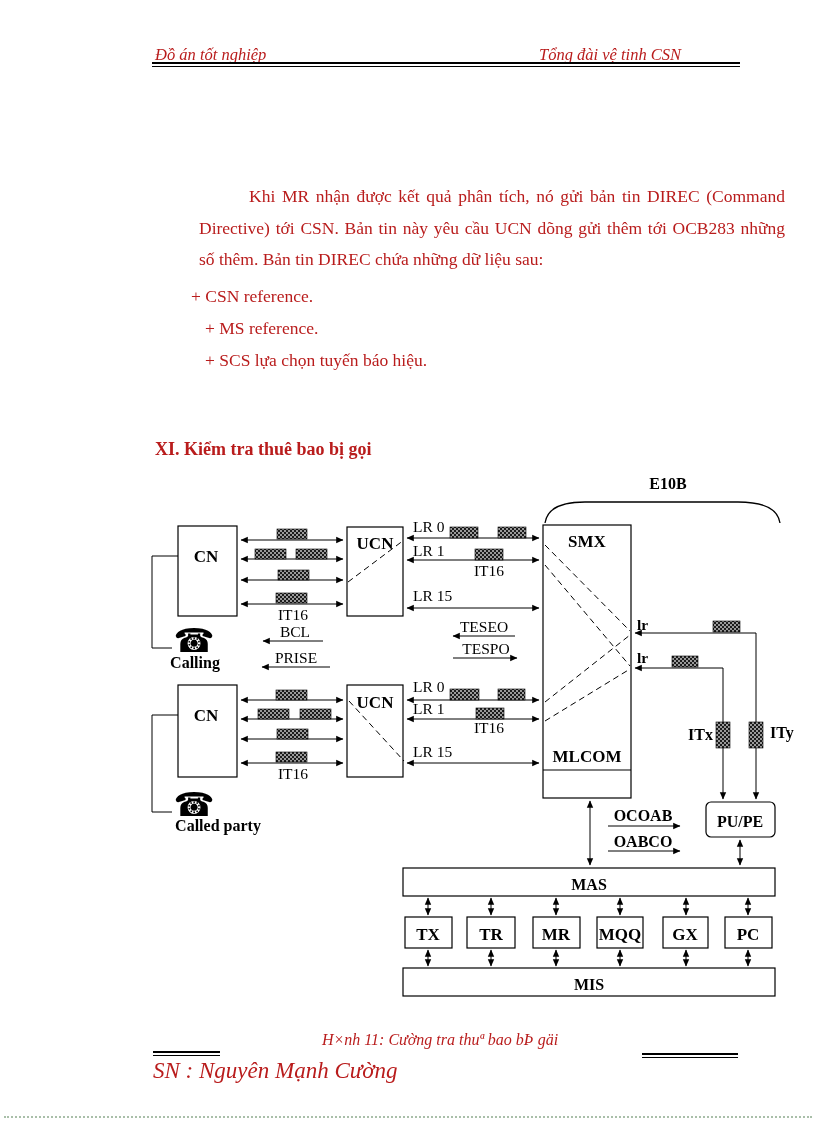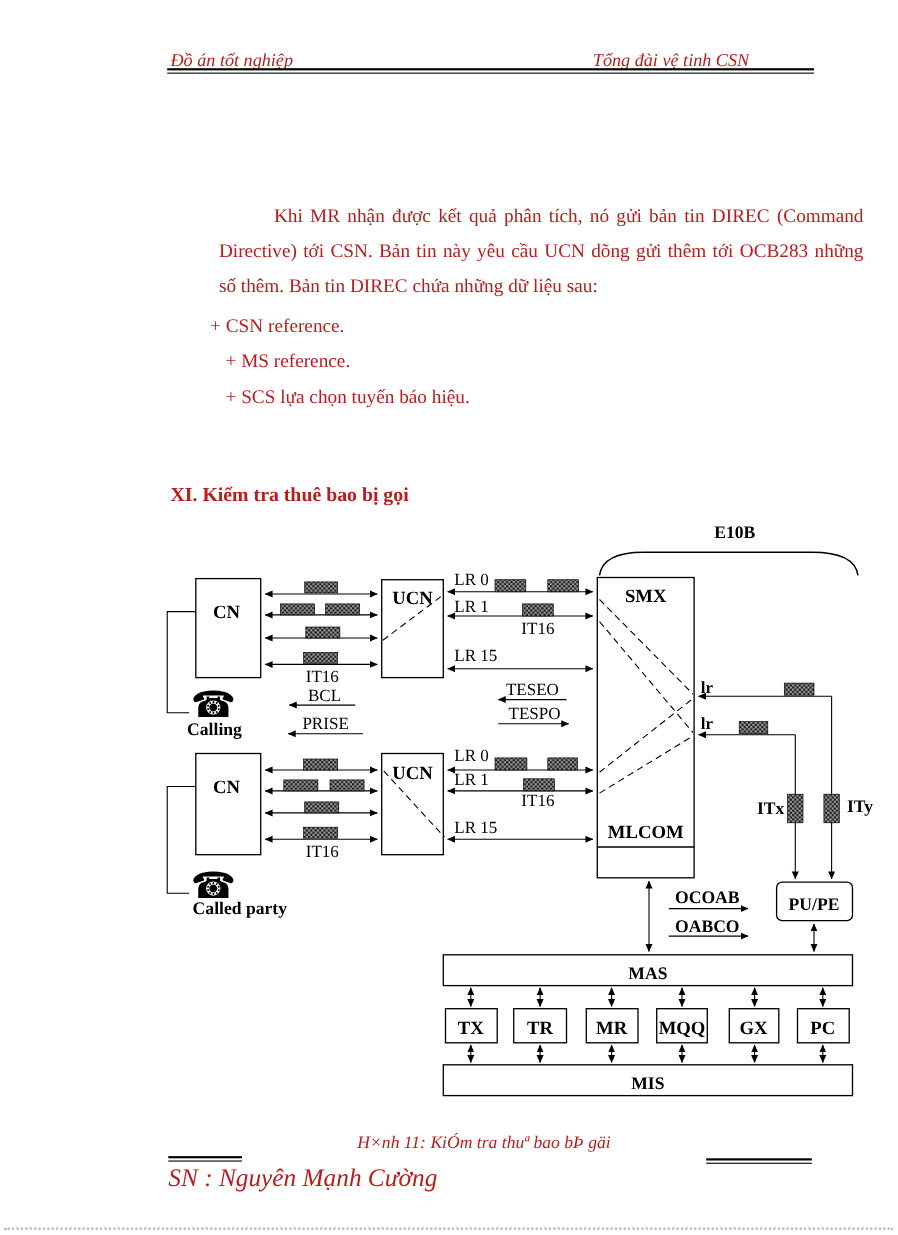--- a/index.html
+++ b/index.html
@@ -195,18 +195,18 @@
     <text x="713" y="740" text-anchor="end" class="t-b" style="font-size:16px">ITx</text>
     <text x="770" y="738" class="t-b" style="font-size:16px">ITy</text>
 
     <text x="643" y="821" text-anchor="middle" class="t-b" style="font-size:16px">OCOAB</text>
     <text x="643" y="847" text-anchor="middle" class="t-b" style="font-size:16px">OABCO</text>
 
     <text x="195" y="668" text-anchor="middle" class="t-b" style="font-size:16px">Calling</text>
     <text x="218" y="831" text-anchor="middle" class="t-b" style="font-size:16px">Called party</text>
   </svg>
 
-  <div class="abs caption" style="left:280px;top:1031px;width:320px;">H×nh 11: KiÓm tra thuª bao bÞ gäi</div>
+  <div class="abs caption" style="left:280px;top:1031px;width:320px;">H×nh 11: Cường tra thuª bao bÞ gäi</div>
   <div class="abs dbl-rule" style="left:153px;top:1051px;width:67px;"></div>
   <div class="abs dbl-rule" style="left:642px;top:1053px;width:96px;"></div>
   <div class="abs footer-author" style="left:153px;top:1058px;">SN : Nguyên Mạnh Cường</div>
   <div class="abs bottom-dots" style="left:4px;top:1116px;width:808px;"></div>
 </div>
 
 </body></html>

